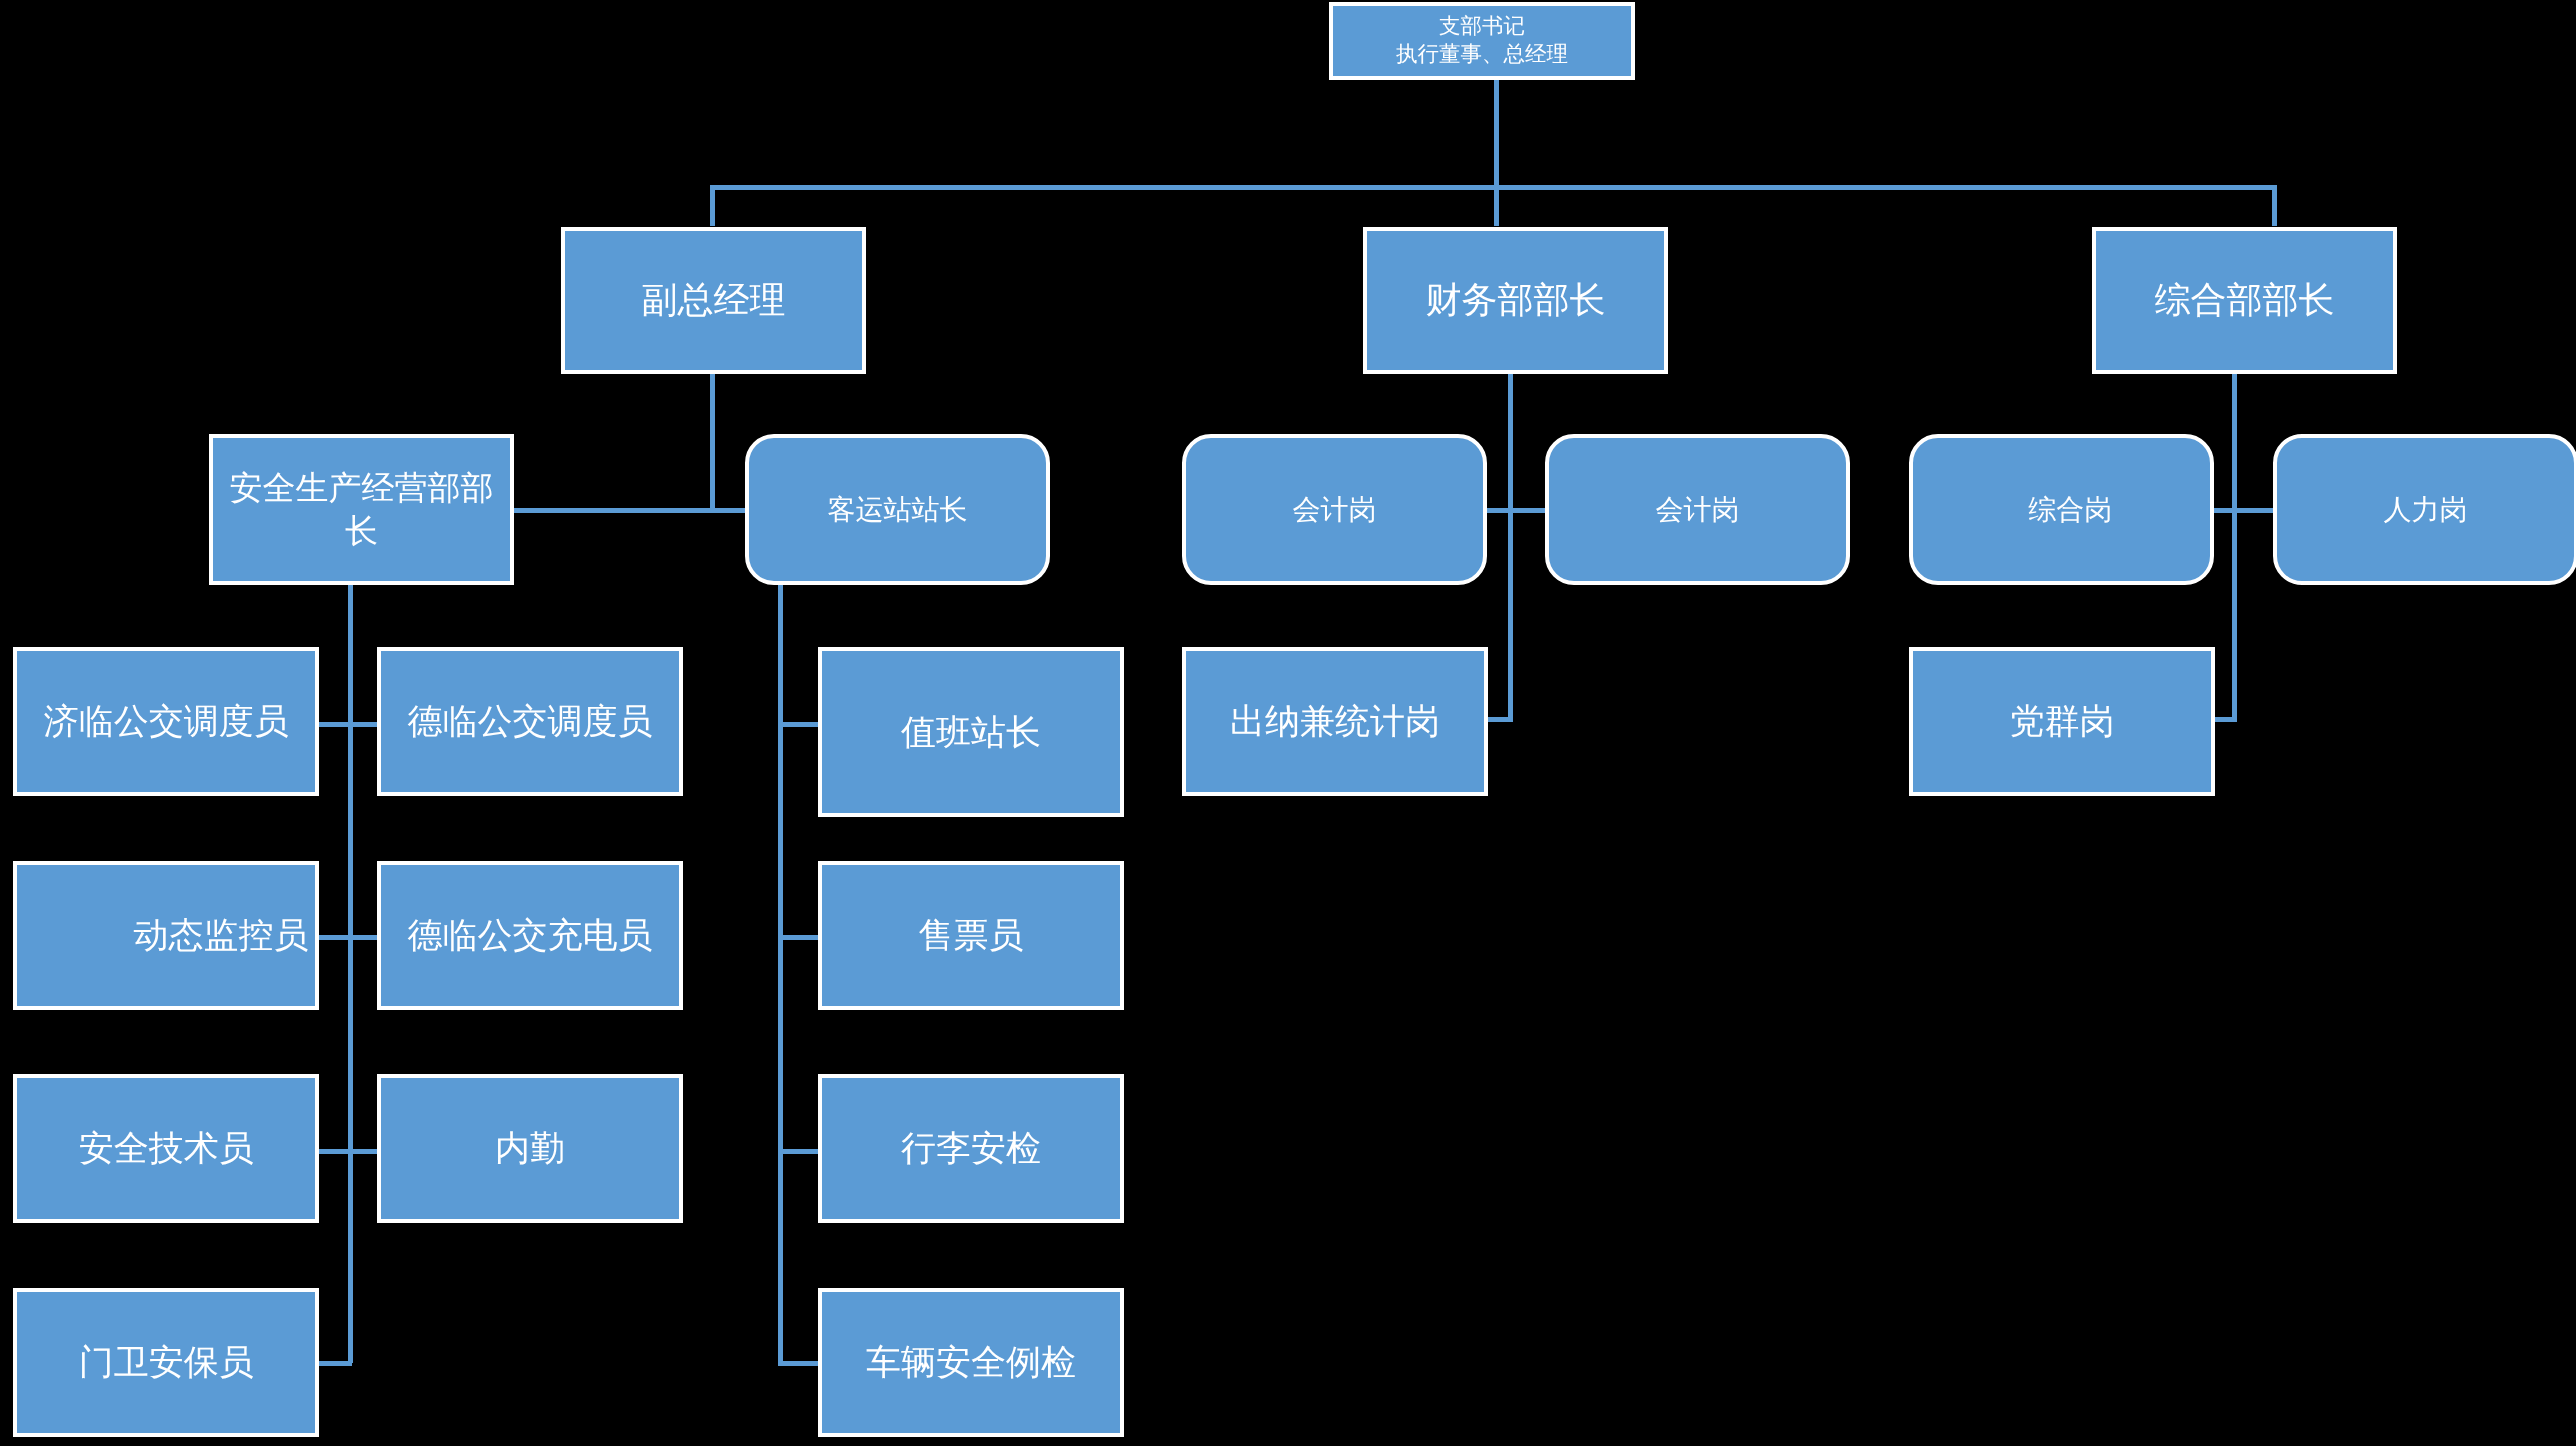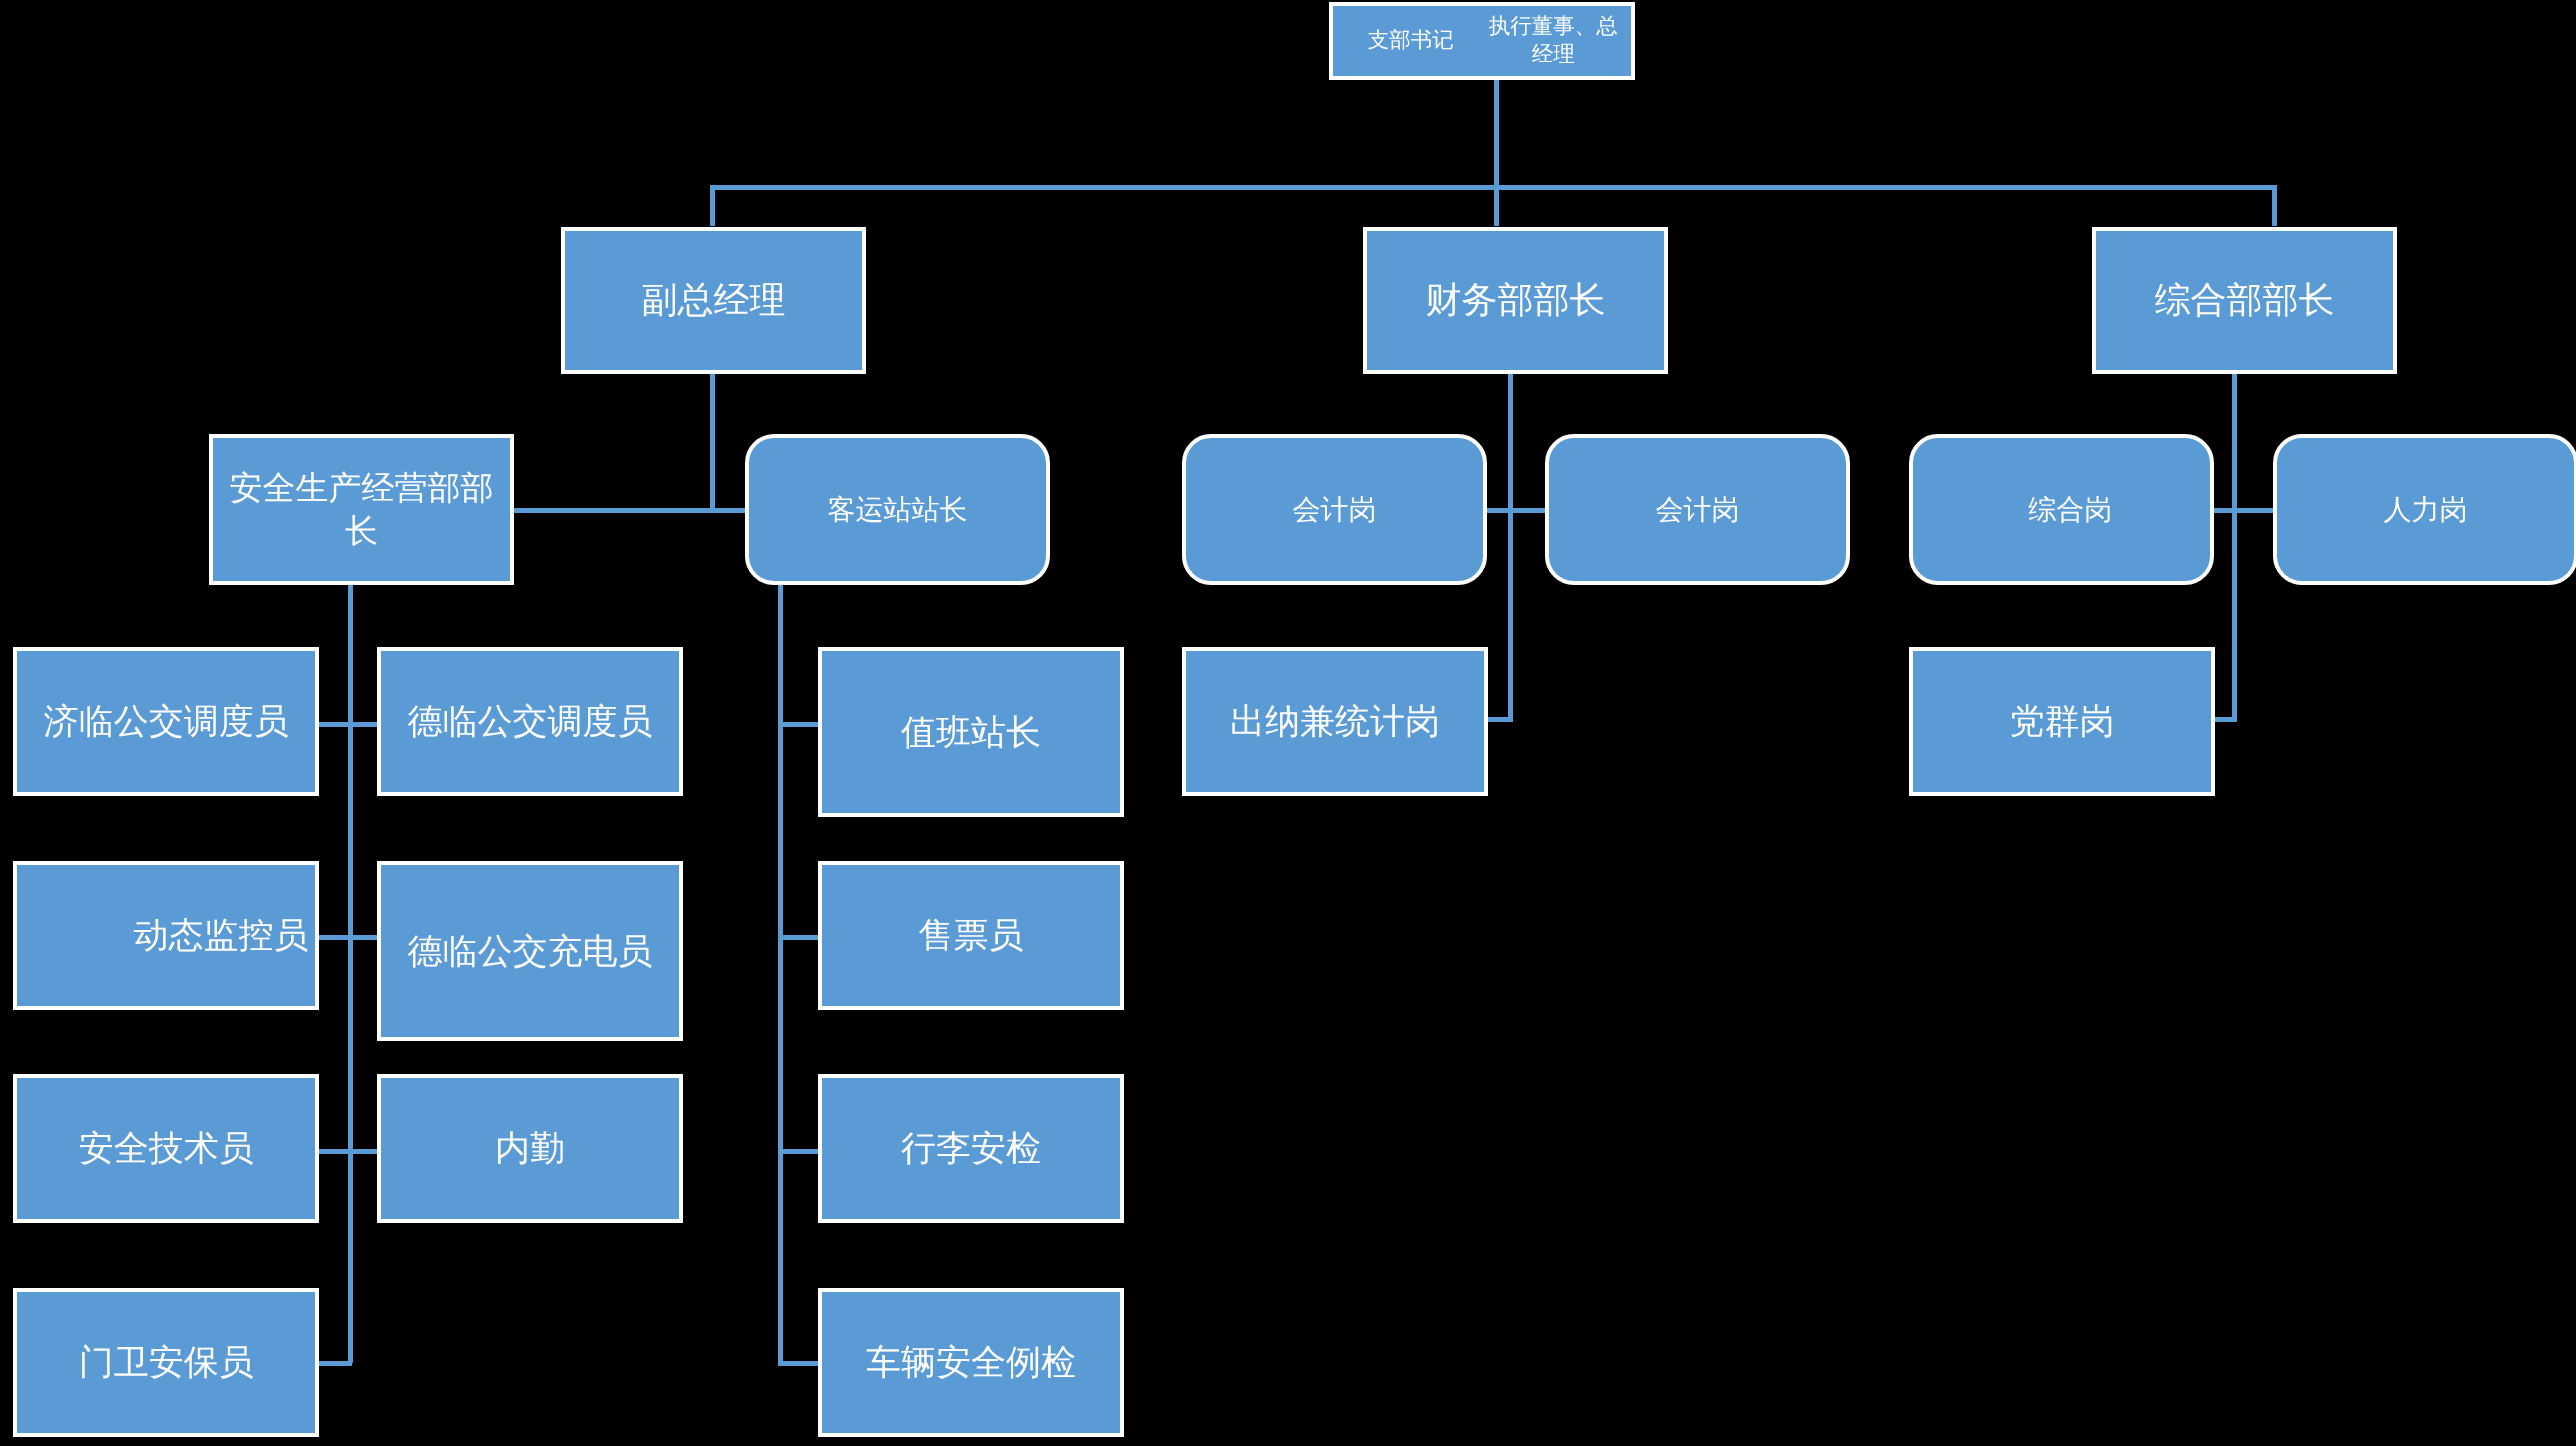--- a/index.html
+++ b/index.html
@@ -82,21 +82,21 @@
   <div class="conn h" style="left:319px; top:935px; width:58px;"></div>
   <div class="conn h" style="left:319px; top:1149px; width:58px;"></div>
   <div class="conn h" style="left:319px; top:1361px; width:33px;"></div>
 
   <div class="conn v" style="left:778px; top:584px; height:779px;"></div>
   <div class="conn h" style="left:778px; top:722px; width:41px;"></div>
   <div class="conn h" style="left:778px; top:935px; width:41px;"></div>
   <div class="conn h" style="left:778px; top:1149px; width:41px;"></div>
   <div class="conn h" style="left:778px; top:1361px; width:41px;"></div>
 
-  <div class="node root" style="left:1329px; top:1.7px; width:306px; height:78px; ">
+  <div class="node root" style="left:1329px; top:1.7px; width:306px; height:78px; flex-direction:column;">
     <span class="lbl">支部书记</span>
     <span class="lbl">执行董事、总经理</span>
   </div>
 
   <div class="node lvl2" style="left:561px; top:227px; width:305px; height:147px;">
     <span class="lbl">副总经理</span>
   </div>
   <div class="node lvl2" style="left:1363px; top:227px; width:305px; height:147px;">
     <span class="lbl">财务部部长</span>
   </div>
@@ -132,21 +132,21 @@
   <div class="node lvl4" style="left:13.2px; top:1074px; width:306px; height:149px;">
     <span class="lbl">安全技术员</span>
   </div>
   <div class="node lvl4" style="left:13.2px; top:1288px; width:306px; height:149px;">
     <span class="lbl">门卫安保员</span>
   </div>
 
   <div class="node lvl4" style="left:377px; top:647px; width:306px; height:149px;">
     <span class="lbl">德临公交调度员</span>
   </div>
-  <div class="node lvl4" style="left:377px; top:861px; width:306px; height:180px;">
+  <div class="node lvl4" style="left:377px; top:861px; width:306px; height:149px;">
     <span class="lbl">德临公交充电员</span>
   </div>
   <div class="node lvl4" style="left:377px; top:1074px; width:306px; height:149px;">
     <span class="lbl">内勤</span>
   </div>
 
   <div class="node lvl4" style="left:818px; top:647px; width:306px; height:170px;">
     <span class="lbl">值班站长</span>
   </div>
   <div class="node lvl4" style="left:818px; top:861px; width:306px; height:149px;">

